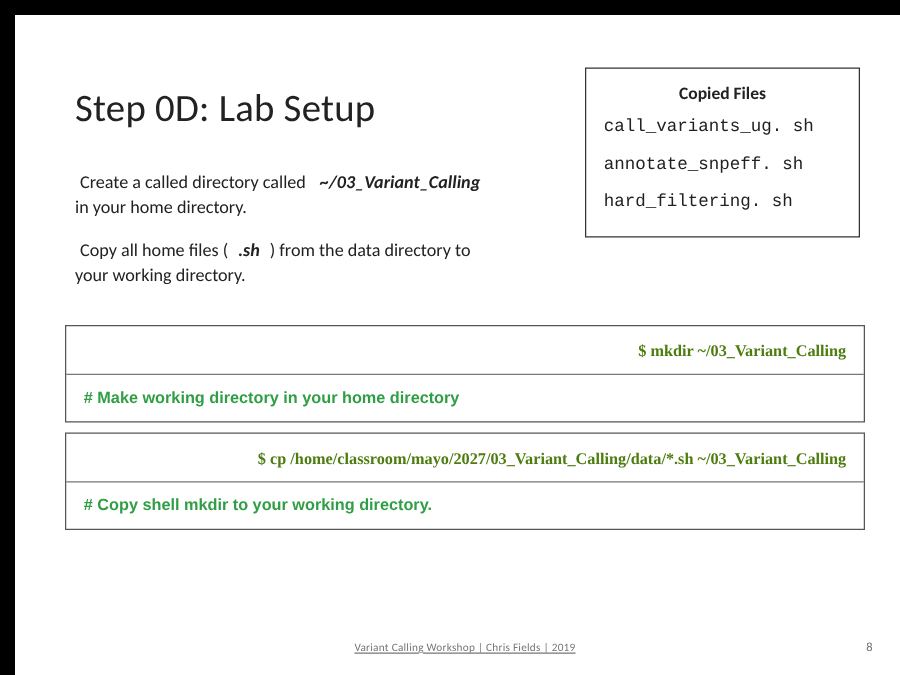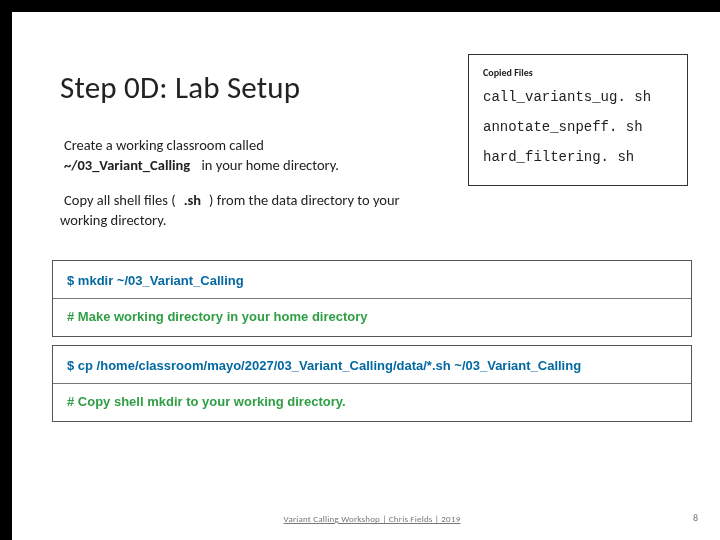--- a/index.html
+++ b/index.html
@@ -34,49 +34,51 @@
     letter-spacing: 0.2px;
     margin-bottom: 30px;
   }
   .para {
     font-size: 14.5px;
     color: #222;
     line-height: 1.35;
     margin-bottom: 16px;
     max-width: 340px;
   }
-  .para .b, .para b { font-weight: 700; }
+  .para .b, .para b { font-weight: 700; font-style: italic; }
   .box {
     border: 1px solid #333;
     padding: 8px 10px 10px 10px;
     width: 220px;
     font-family: Consolas, "Courier New", monospace;
     font-size: 14px;
     color: #222;
     line-height: 1.85;
   }
   .box-title {
+    text-align: center;
     font-family: Calibri, "Segoe UI", Arial, sans-serif;
     font-weight: 700;
-    font-size: 10px;
+    font-size: 14px;
     line-height: 1.2;
     margin-bottom: 6px;
   }
   .codeblock {
     border: 1px solid #555;
     margin-top: 10px;
     background: #fff;
   }
   .codeblock + .codeblock { margin-top: 8px; }
   .codeblock .cmd {
-    font-family: Liberation Sans, sans-serif;
+    font-family: Liberation Serif, serif;
     font-size: 13px;
     font-weight: 700;
-    color: #0369a1;
+    color: #4d7c0f;
     padding: 8px 10px 6px 10px;
+    text-align: right;
   }
   .codeblock .sep {
     border-top: 1px solid #777;
     margin: 0;
   }
   .codeblock .comment {
     font-family: Liberation Sans, sans-serif;
     font-size: 13px;
     font-weight: 700;
     color: #2f9e44;
@@ -104,25 +106,25 @@
 </head>
 <body>
 
 <div class="slide">
 
   <div class="top">
     <div class="left">
       <h1 class="title">Step 0D: Lab Setup</h1>
 
       <p class="para">
-        <span>Create a working classroom called </span><b>~/03_Variant_Calling</b><span> in your home directory.</span>
+        <span>Create a called directory called </span><b>~/03_Variant_Calling</b><span> in your home directory.</span>
       </p>
 
       <p class="para">
-        <span>Copy all shell files (</span><b>.sh</b><span>) from the data directory to your working directory.</span>
+        <span>Copy all home files (</span><b>.sh</b><span>) from the data directory to your working directory.</span>
       </p>
     </div>
 
     <div class="box">
       <div class="box-title">Copied Files</div>
       <div>call_variants_ug. sh</div>
       <div>annotate_snpeff. sh</div>
       <div>hard_filtering. sh</div>
     </div>
   </div>

